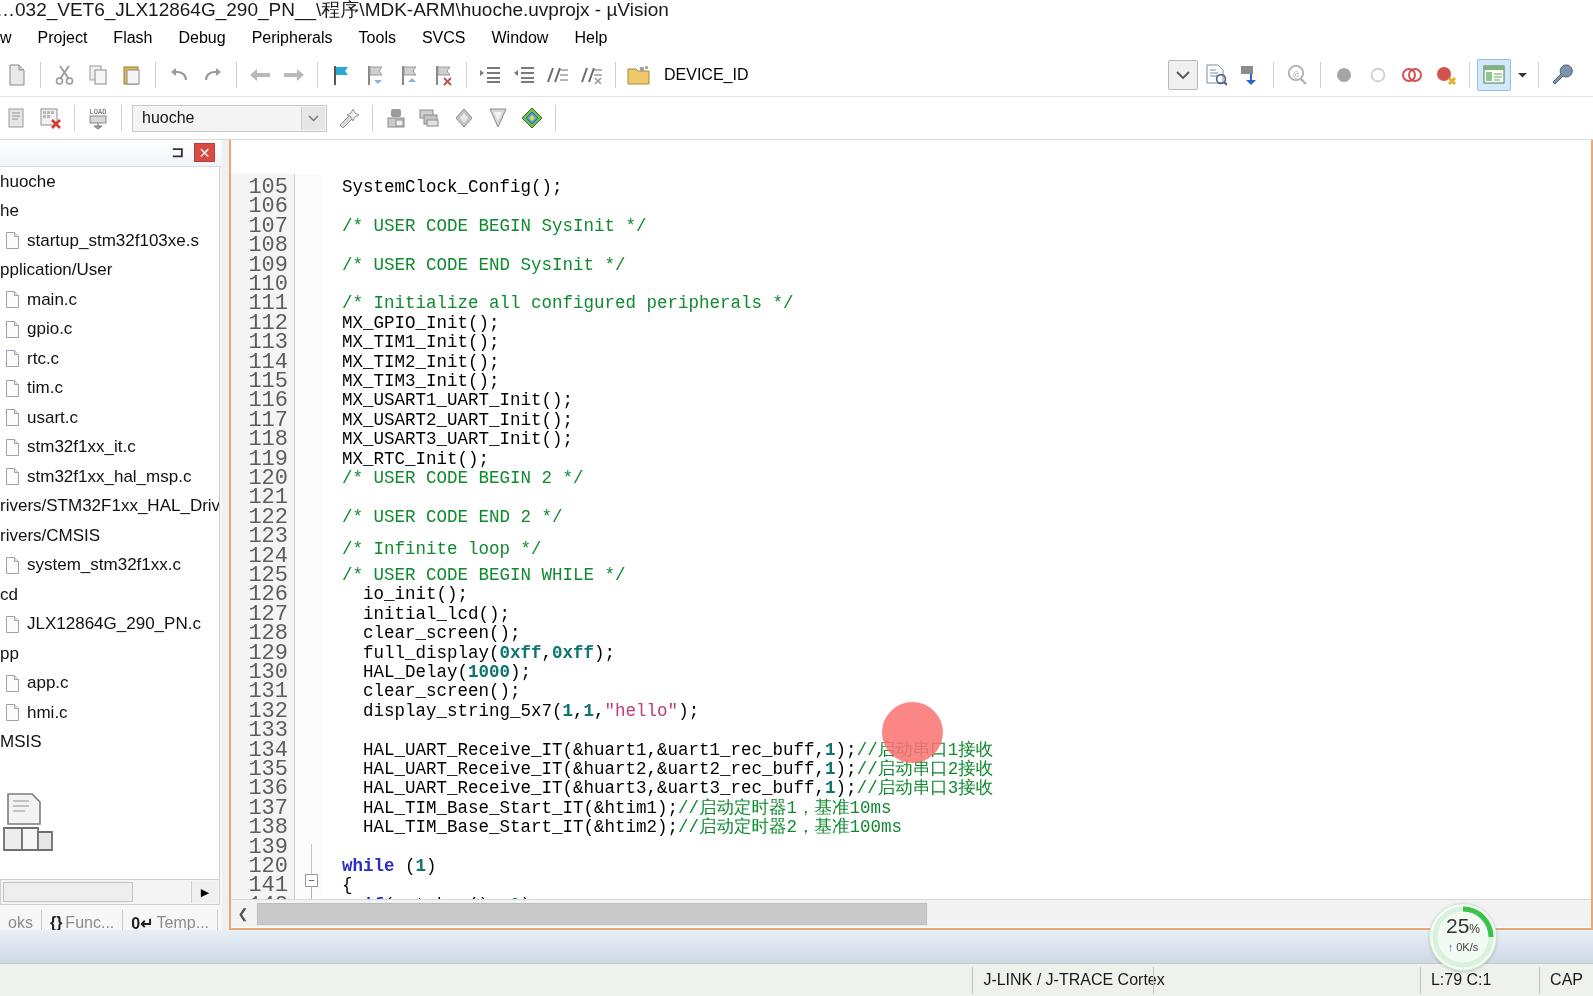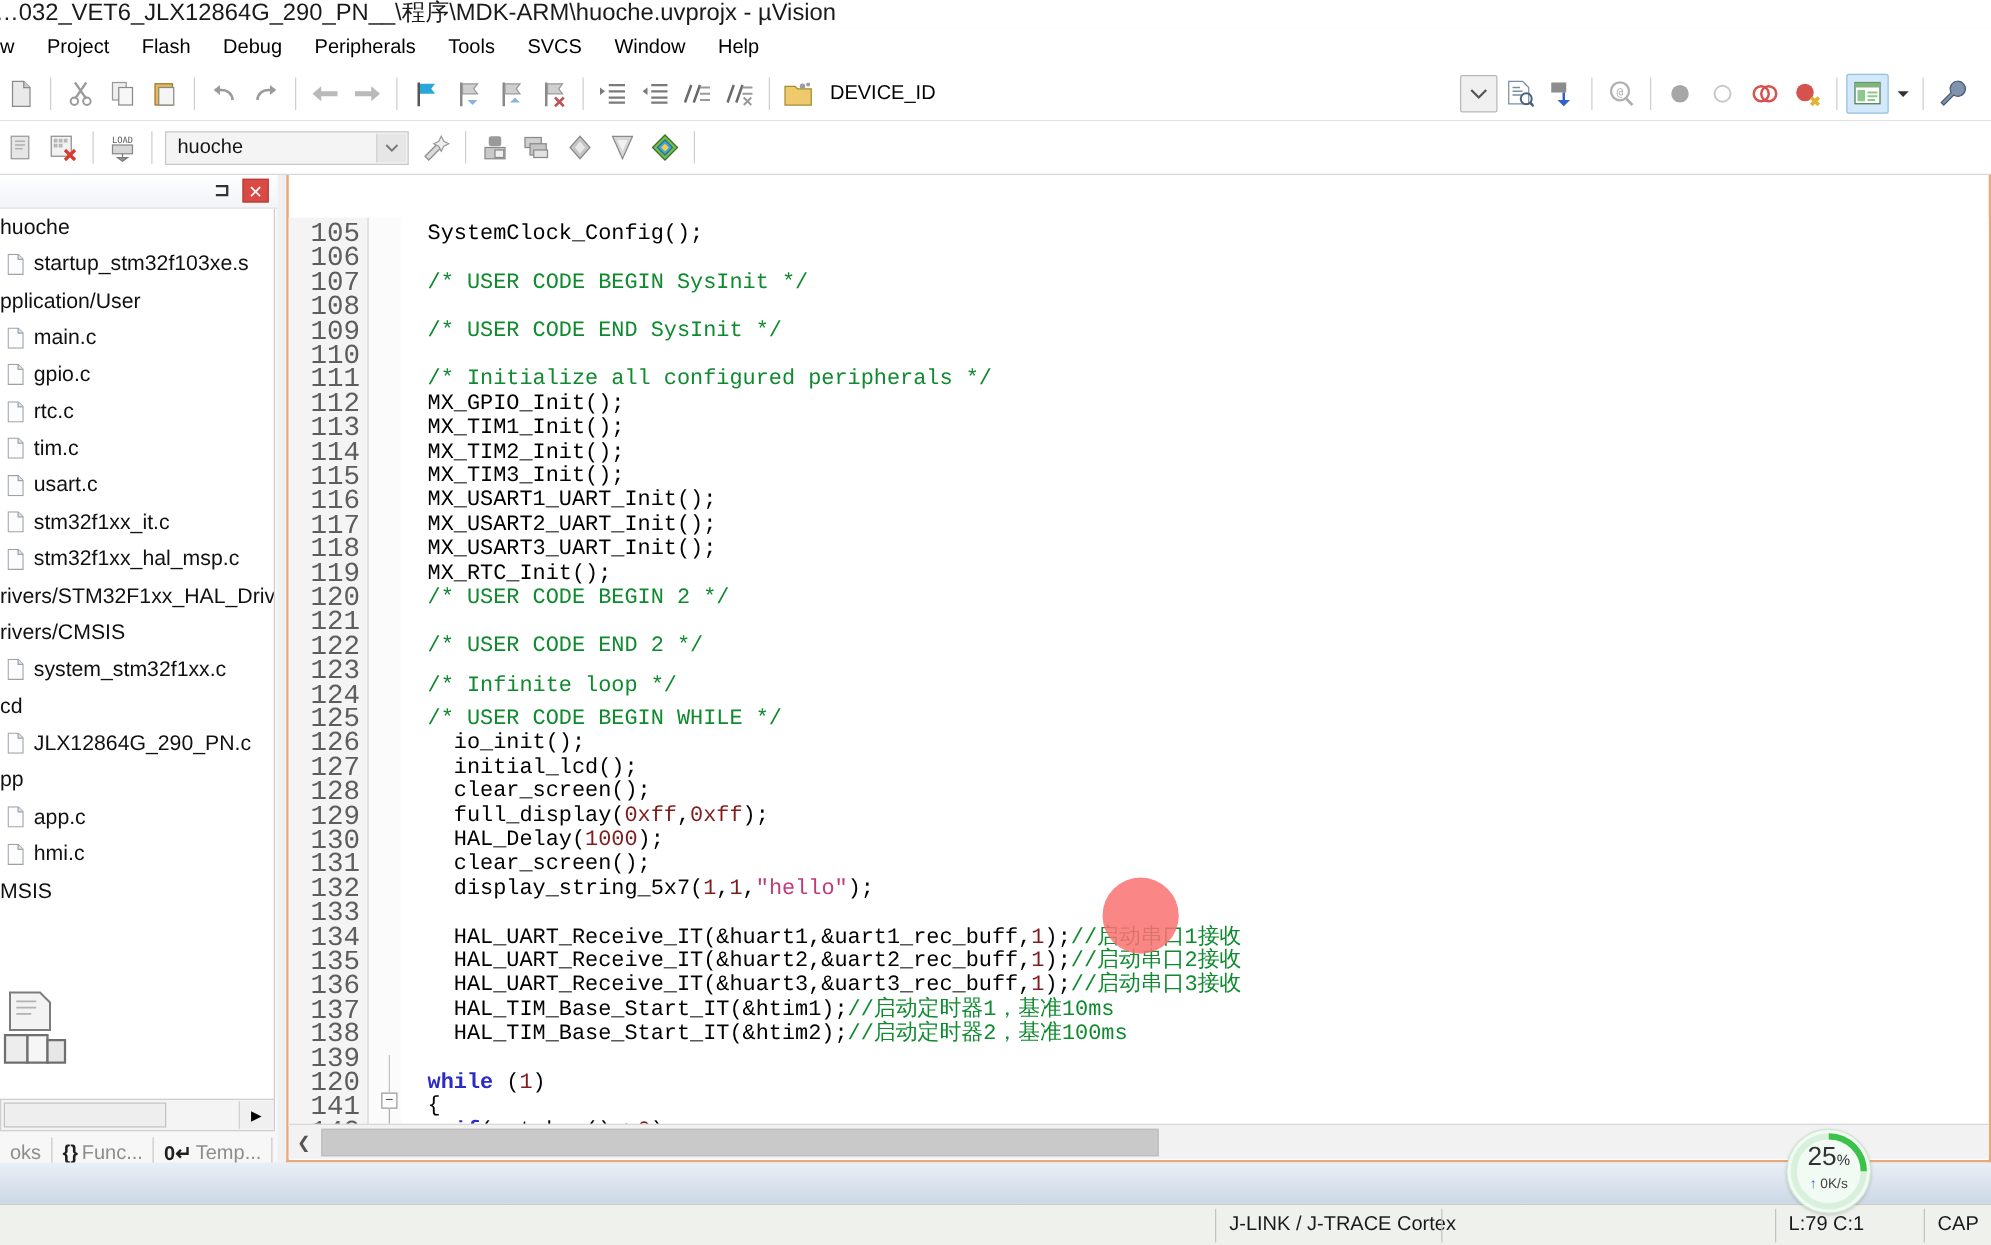--- a/index.html
+++ b/index.html
@@ -218,21 +218,21 @@
   .cline {
     position: absolute; left: 0;
     font-family: "Liberation Mono", monospace;
     font-size: 17.5px;
     line-height: 19.4px;
     white-space: pre;
     color: #000;
   }
   .tok-cmt { color: #0f8a2f; }
   .tok-kw  { color: #2b2bc8; font-weight: bold; }
-  .tok-num { color: #7f1d1d; }
+  .tok-num { color: #0f766e; font-weight: bold; }
   .tok-str { color: #c03a7a; }
 
   #fold-mark {
     position: absolute; left: 74px; top: 700px;
     width: 13px; height: 13px;
     border: 1px solid #9a9a9a; background: #fff;
     display: flex; align-items: center; justify-content: center;
     font-size: 11px; color: #444; line-height: 1;
   }
   #fold-line {
@@ -615,20 +615,24 @@
 
   <div id="leftpanel">
     <div id="lp-caption">
       <div id="lp-pin">⊐</div>
       <div id="lp-close">✕</div>
     </div>
     <div id="lp-tree">
         <div class="tree-row">
           <span class="ind" style="width: 0px;"></span>
           <span>huoche</span>
+        </div>
+        <div class="tree-row">
+          <span class="ind" style="width: 0px;"></span>
+          <span>he</span>
         </div>
         <div class="tree-row">
           <span class="ind" style="width: 6px;"></span>
           <span class="file-icon"><svg width="13" height="17" viewBox="0 0 13 17">
               <path d="M0.5 0.5h8l4 4v12h-12z" fill="#fcfcfc" stroke="#9aa3ad"></path>
               <path d="M8.5 0.5v4h4" fill="#e4e7ea" stroke="#9aa3ad"></path>
             </svg></span>
           <span>startup_stm32f103xe.s</span>
         </div>
         <div class="tree-row">

